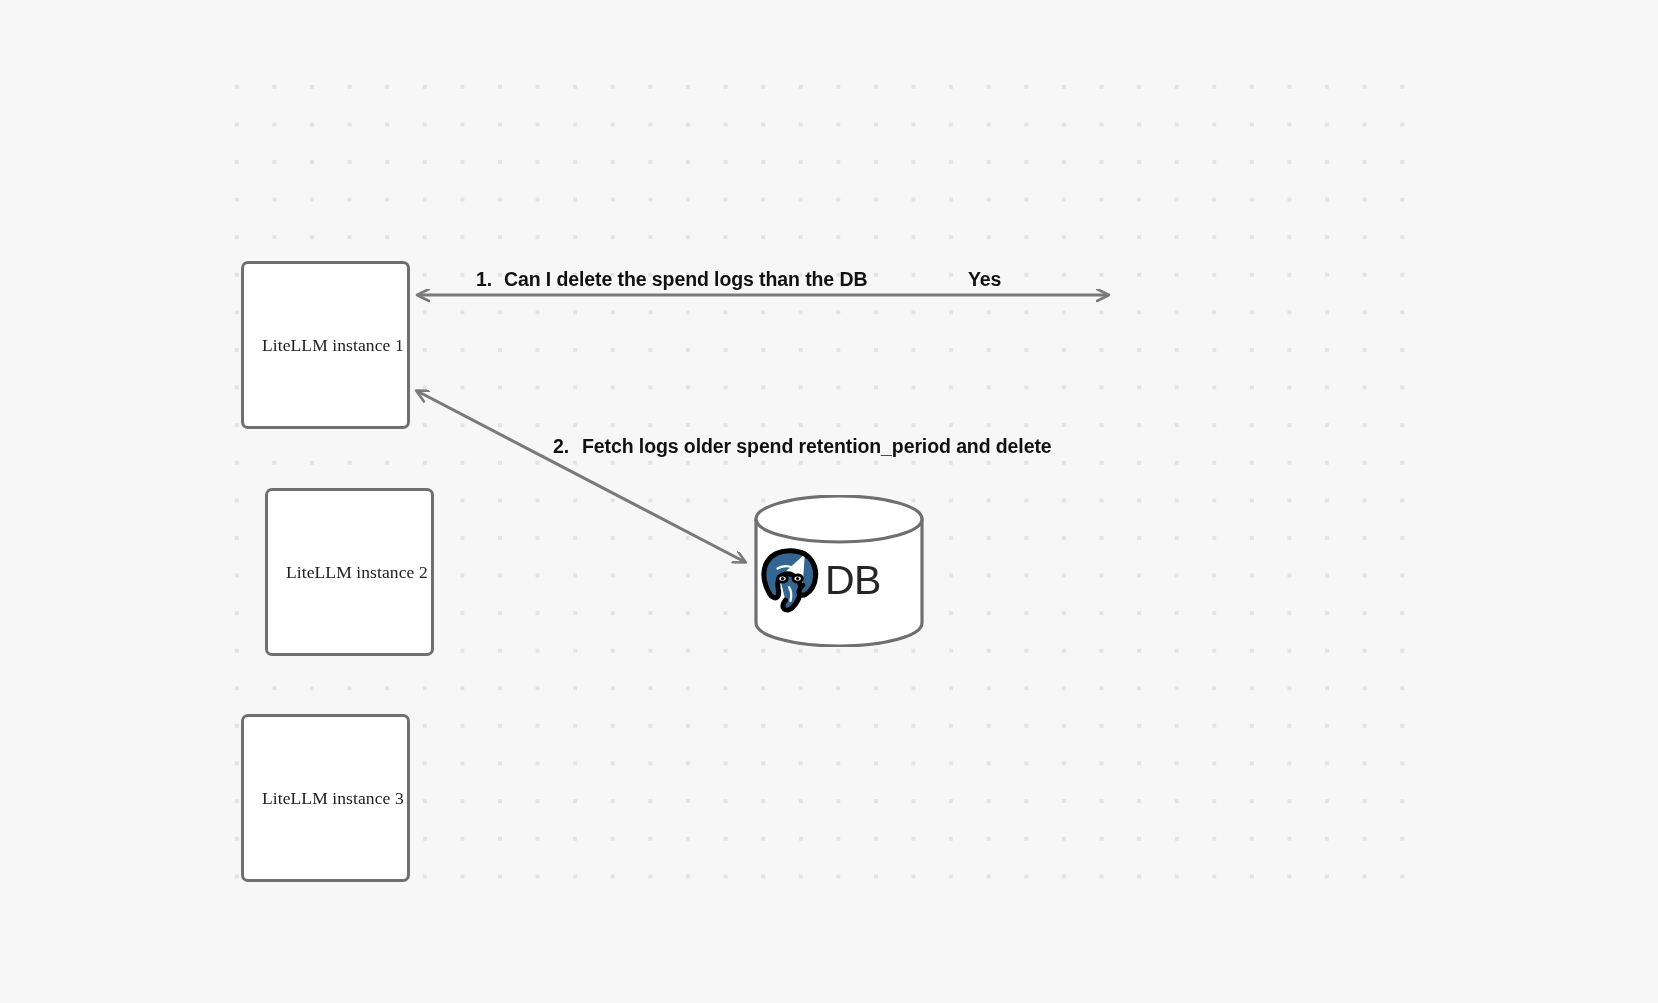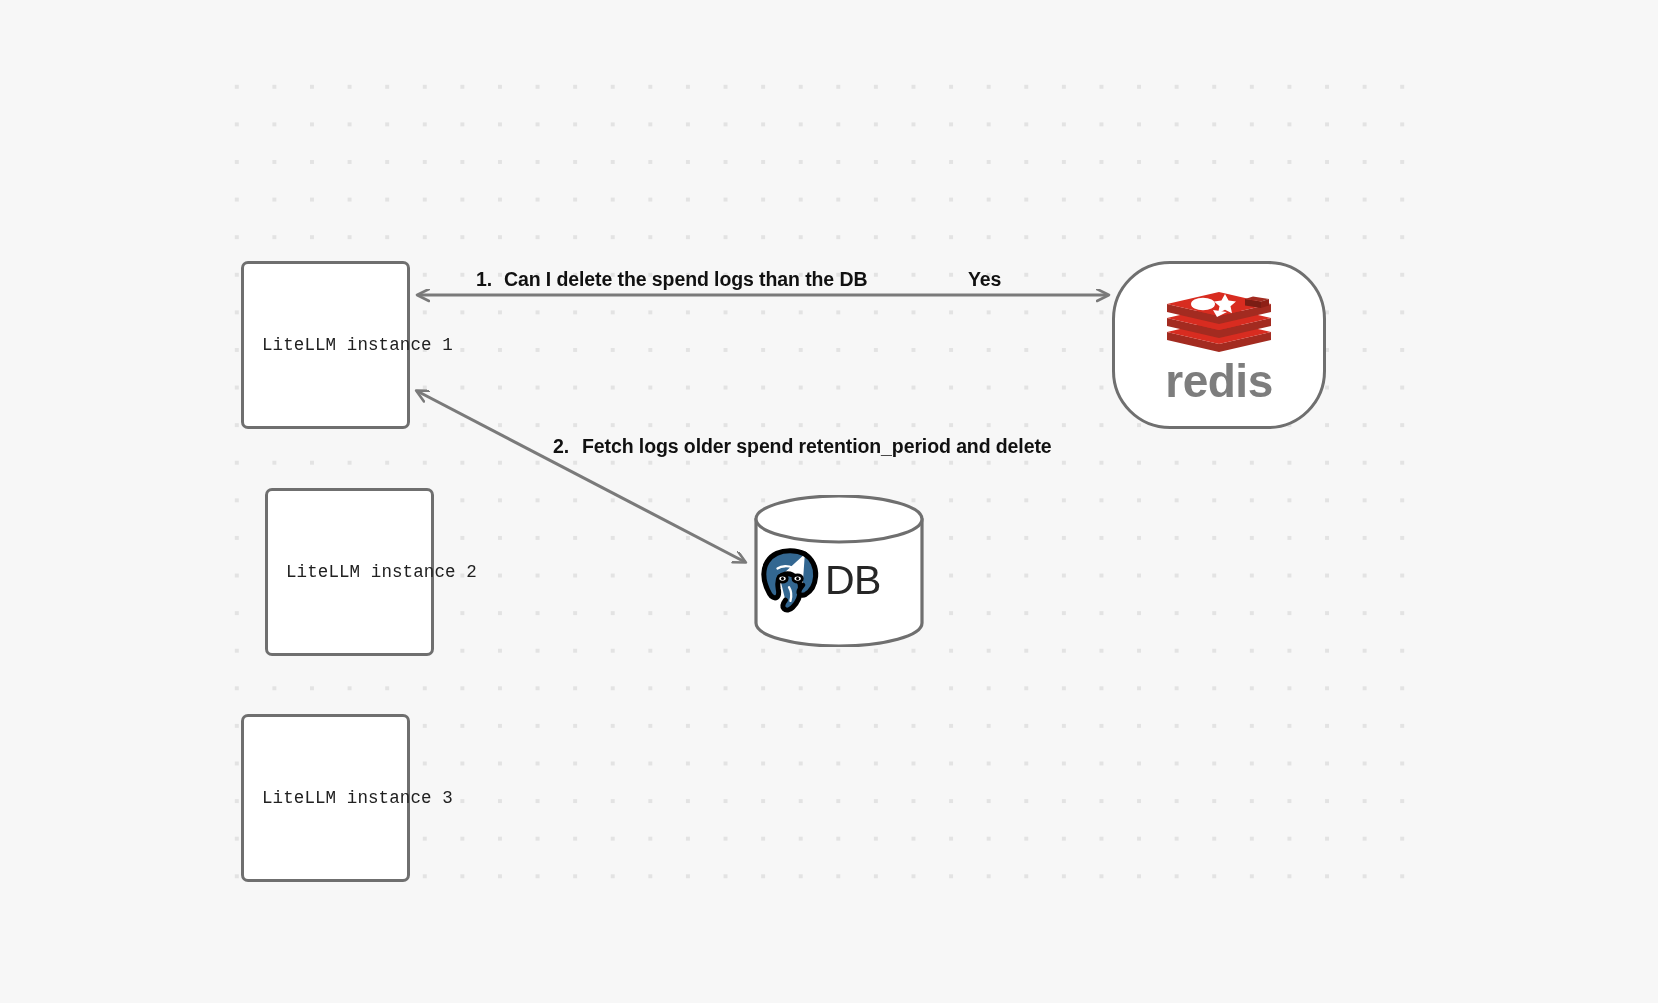--- a/index.html
+++ b/index.html
@@ -46,21 +46,21 @@
     border: 3.2px solid #6f6f6f;
     border-radius: 7px;
     box-sizing: border-box;
     display: flex;
     align-items: center;
     justify-content: flex-start;
   }
   .node-box .node-label {
     font-size: 17.5px;
     color: #212121;
-    font-family: Liberation Mono, monospace;
+    font-family: Liberation Serif, serif;
     padding-left: 18px;
     letter-spacing: 0.1px;
     white-space: nowrap;
   }
   #node-litellm-1 { left: 241px; top: 261px; width: 169px; height: 168px; }
   #node-litellm-2 { left: 241px; top: 488px; width: 169px; height: 168px; margin-left: 24px; }
   #node-litellm-3 { left: 241px; top: 714px; width: 169px; height: 168px; }
 
   
   #node-redis {
@@ -167,43 +167,20 @@
   </div>
 
   <div class="node-box" id="node-litellm-2">
     <span class="node-label">LiteLLM instance 2</span>
   </div>
 
   <div class="node-box" id="node-litellm-3">
     <span class="node-label">LiteLLM instance 3</span>
   </div>
 
-  <div id="node-redis">
-    <div id="redis-logo-wrap">
-      <svg width="112" height="72" viewBox="0 0 112 72" xmlns="http://www.w3.org/2000/svg">
-
-        <path d="M4,50 L4,58 L56,70 L108,58 L108,50 L56,62 Z" fill="#a32b20"></path>
-        <path d="M4,50 L56,62 L108,50 L56,38 Z" fill="#d82c20"></path>
-
-        <path d="M4,36 L4,44 L56,56 L108,44 L108,36 L56,48 Z" fill="#a32b20"></path>
-        <path d="M4,36 L56,48 L108,36 L56,24 Z" fill="#d82c20"></path>
-
-        <path d="M4,22 L4,30 L56,42 L108,30 L108,22 L56,34 Z" fill="#a32b20"></path>
-        <path d="M4,22 L56,34 L108,22 L56,10 Z" fill="#d82c20"></path>
-
-        <ellipse cx="40" cy="22" rx="12" ry="6.2" fill="#ffffff"></ellipse>
-        <path d="M62,12 L65.6,18.6 L73,19.6 L67.5,24.3 L69,31.3 L62,27.8 L55,31.3 L56.5,24.3 L51,19.6 L58.4,18.6 Z" fill="#ffffff"></path>
-        <path d="M50,28 L64,30 L54,35 Z" fill="#ffffff"></path>
-        <path d="M82,17 L98,19.5 L98,26 L82,23.5 Z" fill="#7b1d14"></path>
-        <path d="M82,17 L90,14.6 L106,17 L98,19.5 Z" fill="#a32b20"></path>
-        <path d="M98,19.5 L106,17 L106,23.4 L98,26 Z" fill="#8e2016"></path>
-      </svg>
-      <div id="redis-wordmark">redis</div>
-    </div>
-  </div>
 
   <div id="node-db">
     <svg width="172" height="152" viewBox="0 0 172 152" style="position:absolute;left:0;top:0;" xmlns="http://www.w3.org/2000/svg">
       <path d="M3,24 L3,128 A83,23 0 0 0 169,128 L169,24" fill="#ffffff" stroke="#6f6f6f" stroke-width="3.2" stroke-linecap="round"></path>
       <ellipse cx="86" cy="24" rx="83" ry="23" fill="#ffffff" stroke="#6f6f6f" stroke-width="3.2"></ellipse>
     </svg>
 
     <div id="db-inner">
       <svg width="72" height="72" viewBox="0 0 100 100" xmlns="http://www.w3.org/2000/svg">
         <g stroke="#000000" stroke-width="7" stroke-linejoin="round" stroke-linecap="round" fill="#336791">

